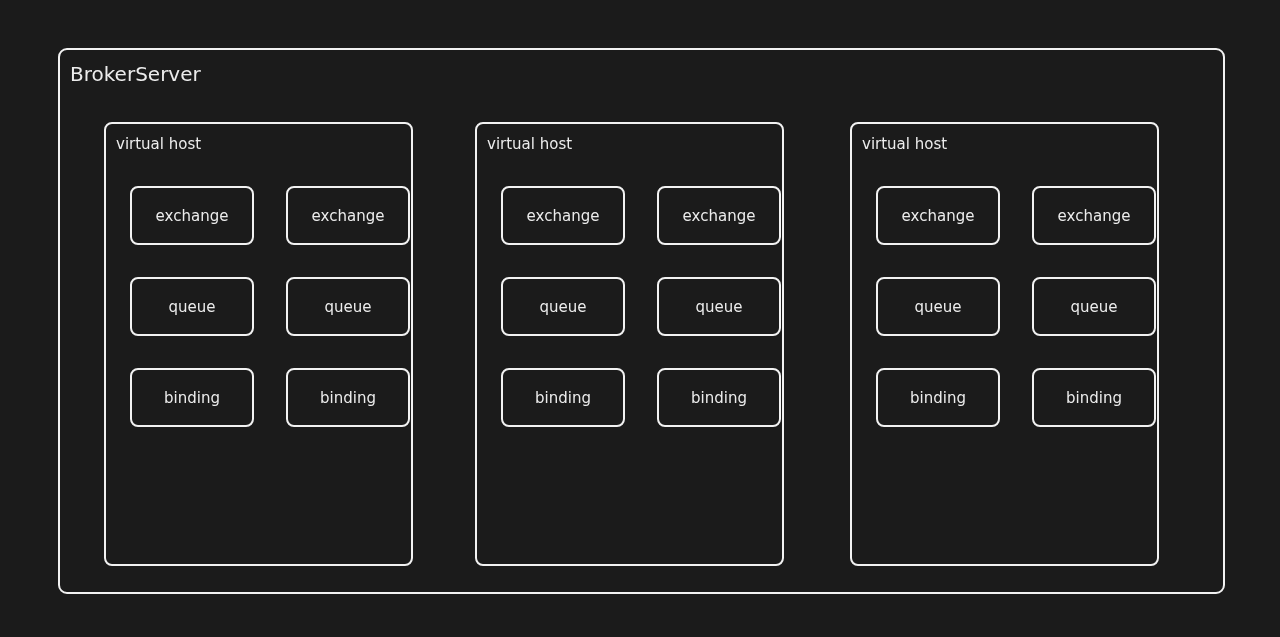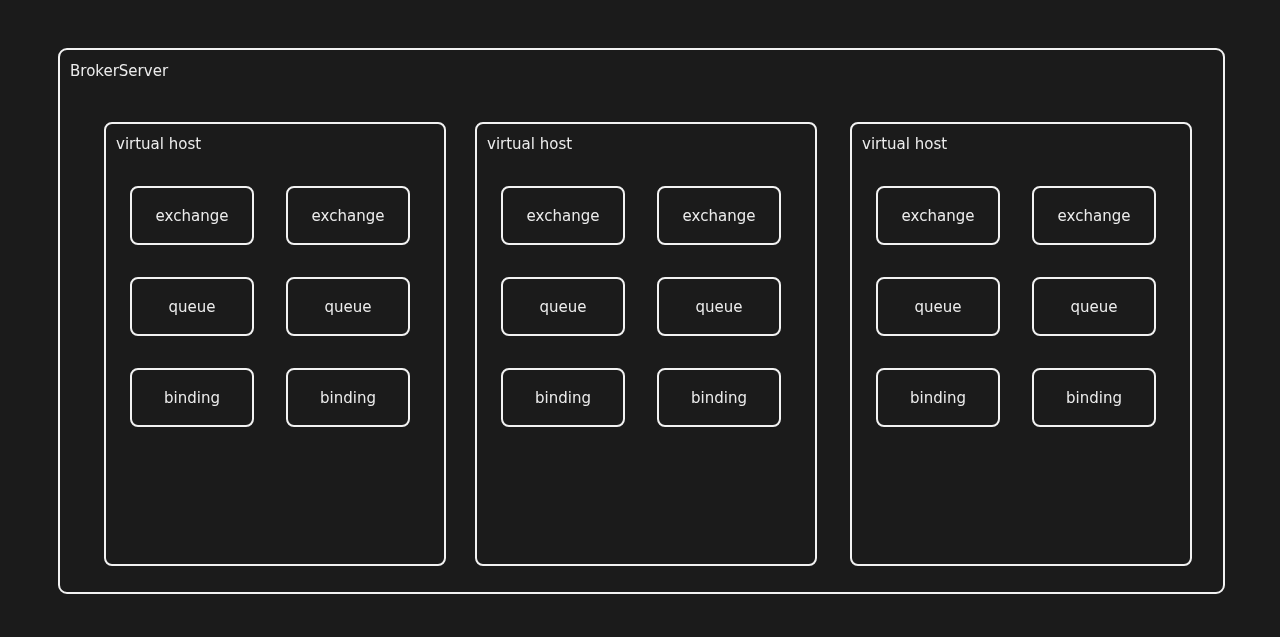--- a/index.html
+++ b/index.html
@@ -19,28 +19,28 @@
   .broker {
     position: absolute;
     left: 58px; top: 48px;
     width: 1167px; height: 546px;
     border: 2px solid var(--border);
     border-radius: 9px;
   }
   .broker-label {
     position: absolute;
     left: 10px; top: 12px;
-    font-size: 15px;
+    font-size: 20px;
     line-height: 1.2;
     white-space: nowrap;
   }
   .vh {
     position: absolute;
     top: 72px;
-    width: 342px; height: 444px;
+    width: 309px; height: 444px;
     border: 2px solid var(--border);
     border-radius: 8px;
   }
   .vh-0 { left: 44px; }
   .vh-1 { left: 415px; }
   .vh-2 { left: 790px; }
   .vh-label {
     position: absolute;
     left: 10px; top: 11px;
     font-size: 15px;

